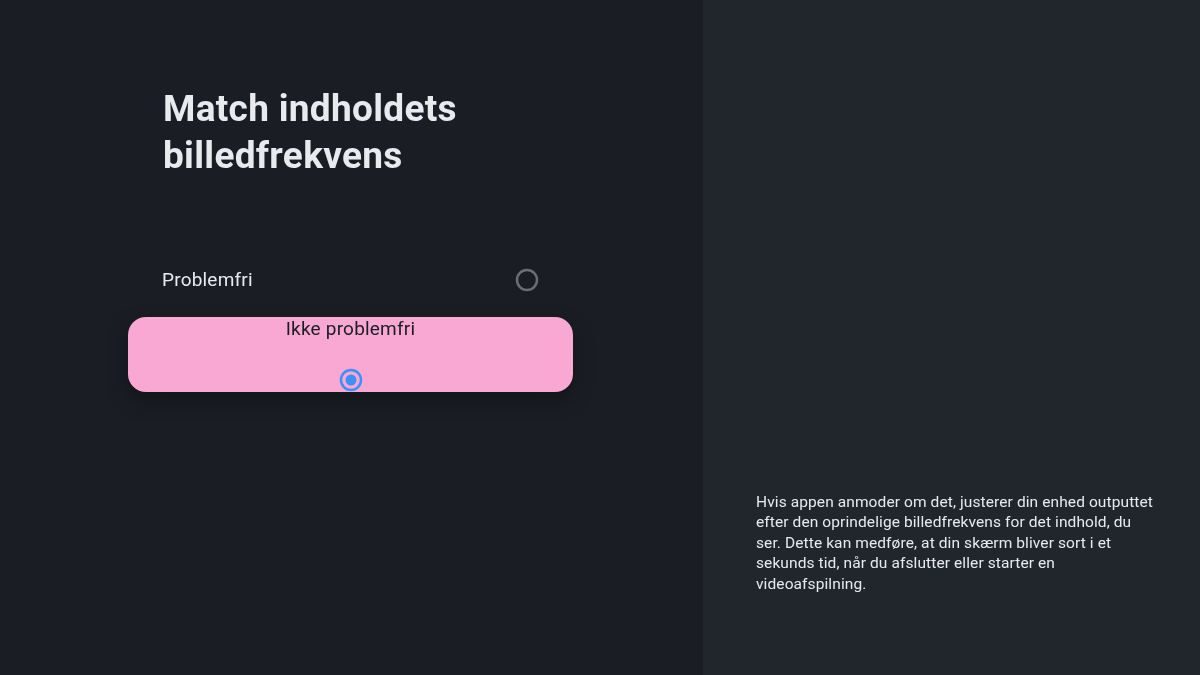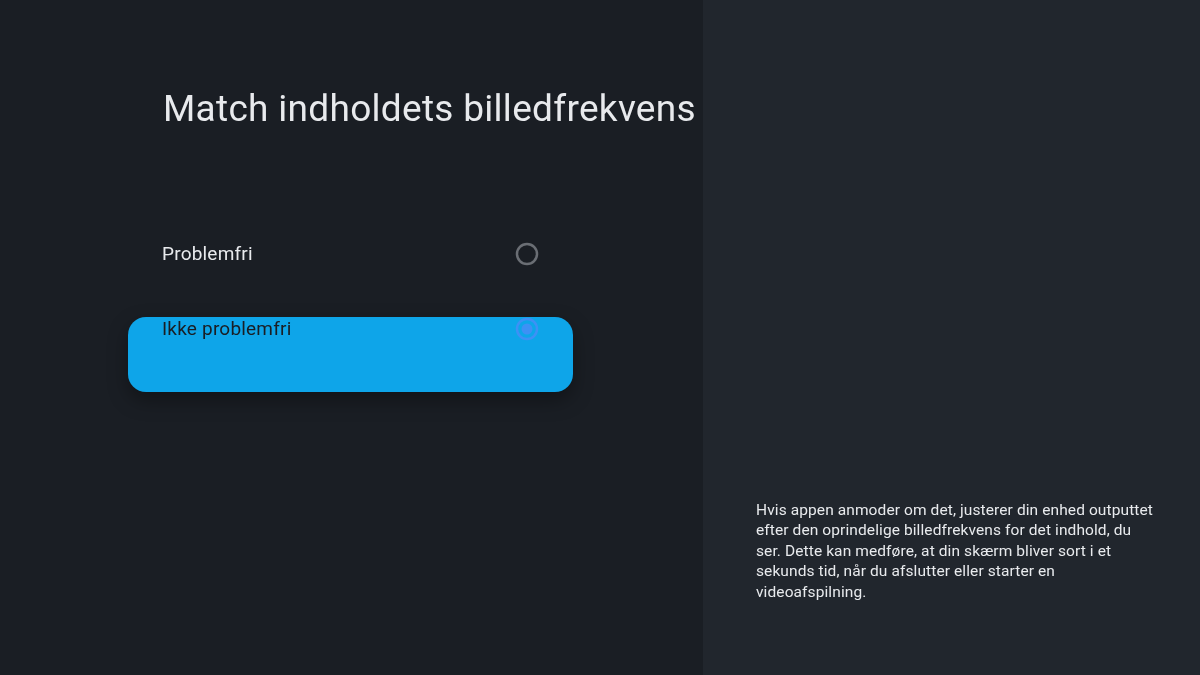--- a/index.html
+++ b/index.html
@@ -29,45 +29,46 @@
       background: #21262d;
       position: relative;
     }
     
     .page-title {
       position: absolute;
       left: 163px;
       top: 85px;
       color: #e8eaed;
       font-size: 37px;
-      font-weight: 400;
+      font-weight: 700;
       line-height: 1.28;
       letter-spacing: 0.3px;
     }
     
     .options-container {
       position: absolute;
       left: 128px;
       top: 242px;
       width: 445px;
     }
     
     .option-item {
       display: flex;
-      align-items: flex-start;
+      align-items: center;
       justify-content: space-between;
       padding: 0 34px;
       height: 75px;
       cursor: pointer;
     }
     
     .option-item.selected {
-      background: #0ea5e9;
+      background: #f9a8d4;
       border-radius: 18px;
       box-shadow: 0 8px 20px rgba(0, 0, 0, 0.35);
+      flex-direction: column;
     }
     
     .option-label {
       font-size: 19px;
       font-weight: 400;
       letter-spacing: 0.2px;
     }
     
     .option-item:not(.selected) .option-label {
       color: #e8eaed;
@@ -95,21 +96,21 @@
       fill: none;
     }
     
     .radio-checked-inner {
       fill: #3d91f5;
     }
     
     .description-text {
       position: absolute;
       left: 53px;
-      bottom: 73px;
+      bottom: 81px;
       width: 400px;
       color: #e8eaed;
       font-size: 15.5px;
       line-height: 1.32;
       font-weight: 400;
       letter-spacing: 0.1px;
       margin-top: 28px;
     }
   </style>
 </head>

